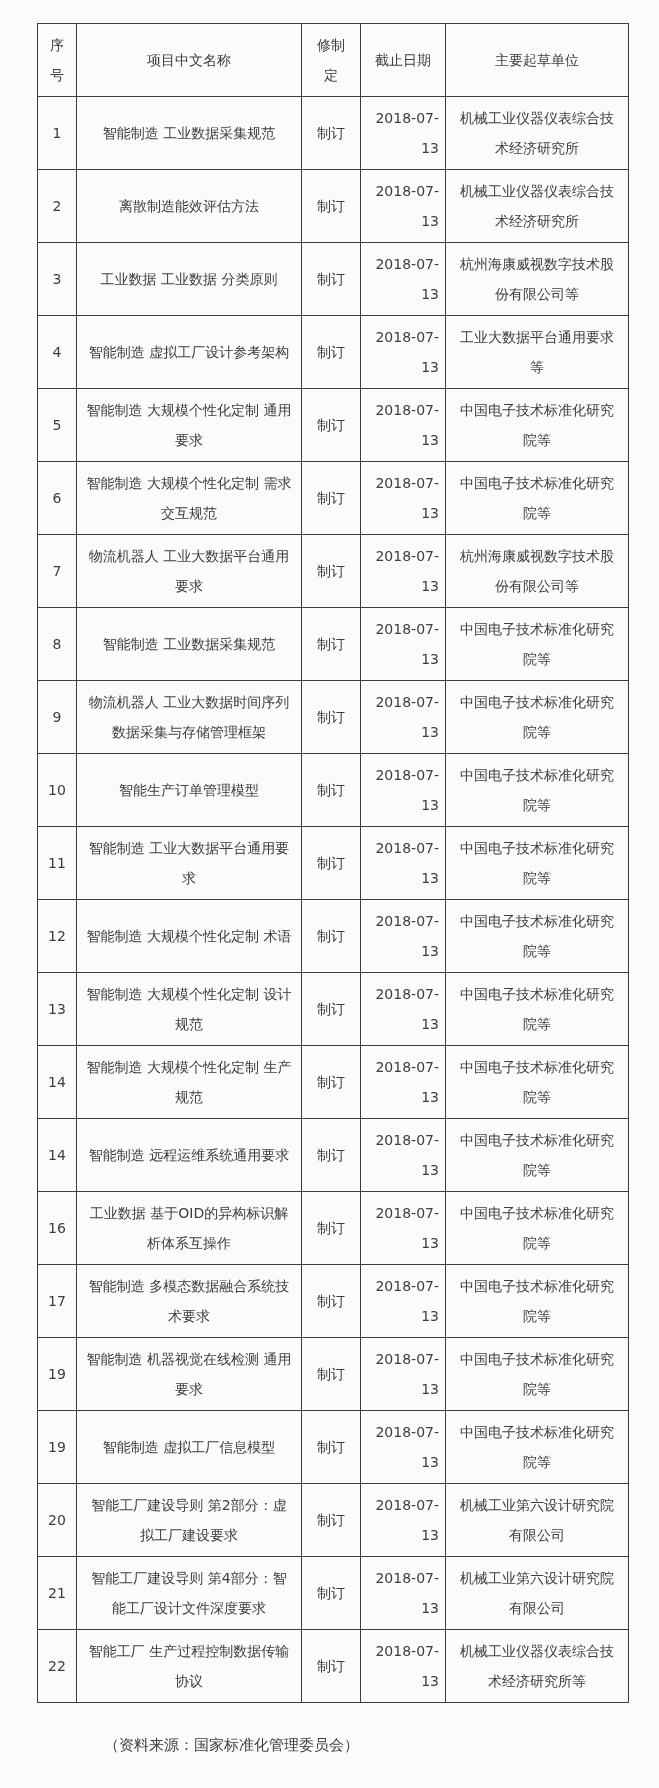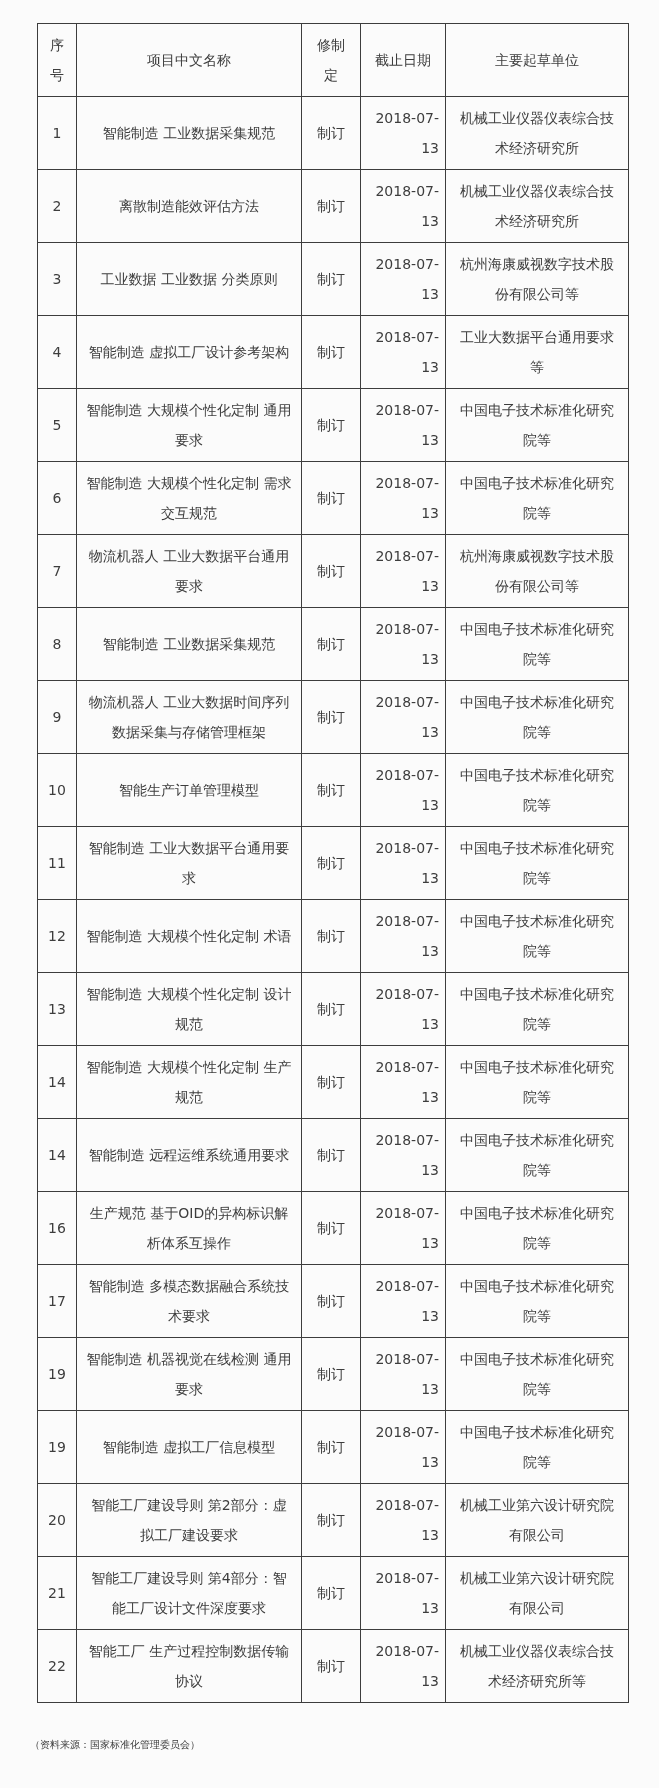--- a/index.html
+++ b/index.html
@@ -35,22 +35,22 @@
   }
   col.c-no       { width: 39px; }
   col.c-name     { width: 225px; }
   col.c-type     { width: 59px; }
   col.c-deadline { width: 85px; }
   col.c-unit     { width: 183px; }
   table.std-table td.cell-name { padding: 0 9px; }
   table.std-table td.cell-unit { padding: 0 10px; }
   table.std-table td.cell-deadline { padding: 0 6px; text-align: right; }
   .source-note {
-    margin: 32px 0 0 30px;
-    font-size: 10px;
+    margin: 32px 0 0 104px;
+    font-size: 15px;
     line-height: 20px;
     color: #3d3d3d;
   }
 </style>
 </head>
 <body>
 
 <table class="std-table">
   <colgroup>
     <col class="c-no">
@@ -186,21 +186,21 @@
       <tr>
     <td class="cell-no">14</td>
     <td class="cell-name">智能制造 远程运维系统通用要求</td>
     <td class="cell-type">制订</td>
     <td class="cell-deadline">2018-07-
 13</td>
     <td class="cell-unit">中国电子技术标准化研究院等</td>
   </tr>
       <tr>
     <td class="cell-no">16</td>
-    <td class="cell-name">生产规范 基于OID的异构标识解析体系互操作</td>
+    <td class="cell-name">工业数据 基于OID的异构标识解析体系互操作</td>
     <td class="cell-type">制订</td>
     <td class="cell-deadline">2018-07-
 13</td>
     <td class="cell-unit">中国电子技术标准化研究院等</td>
   </tr>
       <tr>
     <td class="cell-no">17</td>
     <td class="cell-name">智能制造 多模态数据融合系统技术要求</td>
     <td class="cell-type">制订</td>
     <td class="cell-deadline">2018-07-

